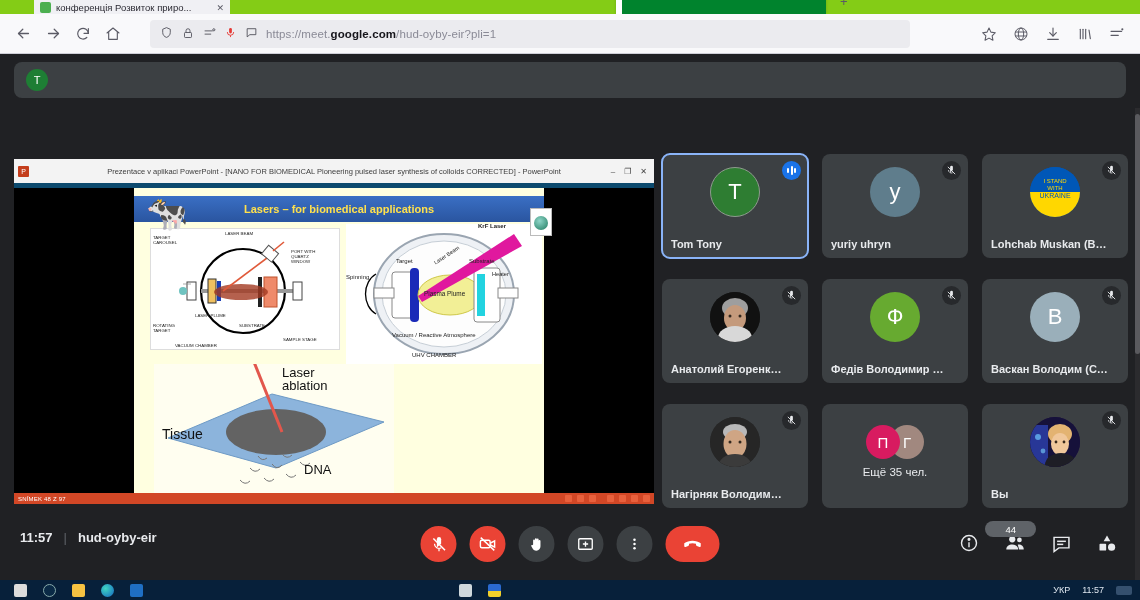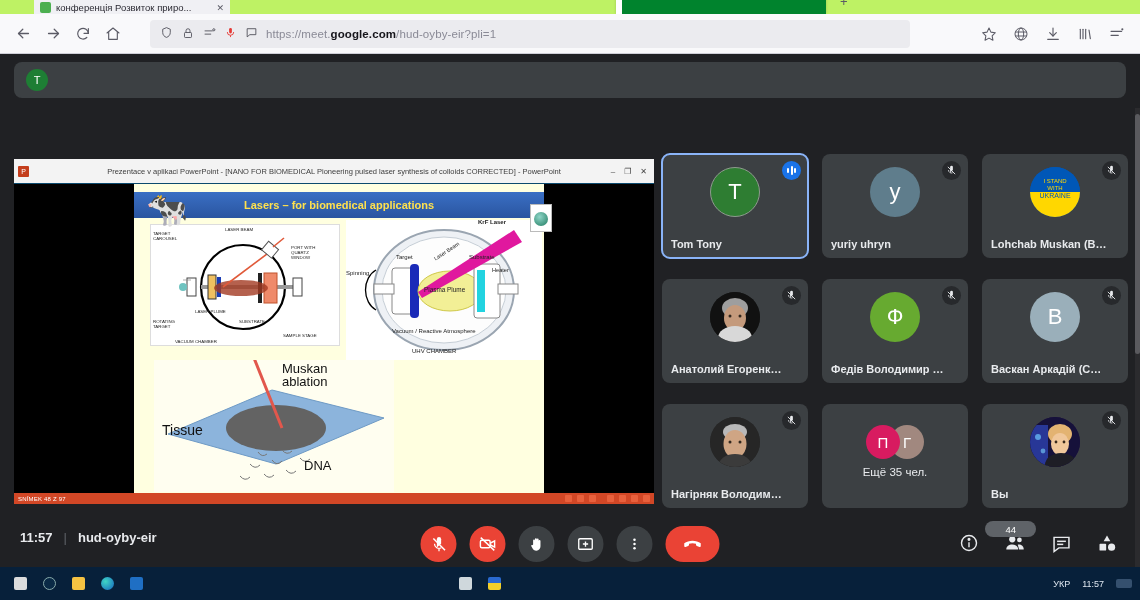--- a/index.html
+++ b/index.html
@@ -7,21 +7,21 @@
     width: 1140px; height: 600px;
     overflow: hidden;
     font-family: "Liberation Sans", sans-serif;
     background: #202124;
   }
   #app { position: relative; width: 1140px; height: 600px; }
 
   
   .tabstrip {
     position: absolute; left: 0; top: 0; width: 1140px; height: 14px;
-    background: #bef264; border-bottom: 0px solid #d7d7db;
+    background: #84cc16; border-bottom: 0px solid #d7d7db;
     overflow: hidden;
   }
   .tab {
     position: absolute; top: -10px; height: 24px;
     background: #fff; border-radius: 4px 4px 0 0;
     display: flex; align-items: flex-end; gap: 5px;
     padding: 0 6px 1px 6px;
     font-size: 10px; color: #2b2a33; white-space: nowrap; overflow: hidden;
   }
   .tab.t1 { left: 34px; width: 196px; background:#f0f0f4; }
@@ -70,21 +70,21 @@
     color: #fff; font-size: 11px; display: flex; align-items: center; justify-content: center;
   }
   .banner-text { color: #e8eaed; font-size: 12.5px; font-weight: bold; }
 
   
   .stage {
     position: absolute; left: 14px; top: 105px; width: 640px; height: 345px;
     background: #000; overflow: hidden;
   }
   .ppt-title {
-    height: 18px; background: #f3f3f3; border-bottom: 1px solid #0c4a6e;
+    height: 18px; background: #f3f3f3; border-bottom: 5px solid #0c4a6e;
     display: flex; align-items: center; padding: 12px 4px; position: relative;
   }
   .ppt-logo { width: 11px; height: 11px; background: #c43e1c; color:#fff; font-size:7px;
     display:flex; align-items:center; justify-content:center; border-radius:1px; }
   .ppt-title-text {
     position: absolute; left: 0; right: 0; text-align: center;
     font-size: 7.5px; color: #3c3c3c; font-family: "Liberation Sans", sans-serif;
   }
   .ppt-wbtns { margin-left: auto; display: flex; gap: 9px; font-size: 8px; color: #444; padding-right: 3px; z-index:2; }
   .slide-wrap { position: relative; width: 640px; height: 327px; background: #000; }
@@ -168,21 +168,21 @@
     display: flex; align-items: center; justify-content: center; }
   .cbtn.red { background: #ea4335; }
   .cbtn.hang { width: 54px; height: 36px; border-radius: 18px; background: #ea4335; }
   .rightctrls { position: absolute; right: 20px; top: 16px; display: flex; gap: 20px; align-items: center; }
   .ricon { position: relative; width: 26px; height: 26px; display:flex; align-items:center; justify-content:center; color:#e8eaed; }
   .badge { position: absolute; top: -9px; right: -8px; min-width: 18px; height: 16px;
     background: #5f6368; border-radius: 8px; color: #fff; font-size: 9.5px;
     display: flex; align-items: center; justify-content: center; padding: 0 20px; }
 
   
-  .taskbar { position: absolute; left: 0; bottom: 0; width: 1140px; height: 33px;
+  .taskbar { position: absolute; left: 0; bottom: 0; width: 1140px; height: 20px;
     background: #07203a; display: flex; align-items: center; }
   .tb-icons { display: flex; gap: 16px; padding-left: 14px; align-items:center; }
   .tb-ico { width: 13px; height: 13px; border-radius: 2px; }
   .tb-right { margin-left: auto; display: flex; align-items: center; gap: 12px; padding-right: 8px;
     color: #dfe7f0; font-size: 9px; }
   .scrollbar { position:absolute; right:0; top:54px; width:5px; height:526px; background:#2b2b2e; }
   .scrollthumb { position:absolute; right:0; top:60px; width:5px; height:240px; background:#5a5a5e; border-radius:3px; }
 </style>
 </head>
 <body>
@@ -387,21 +387,21 @@
 
           <div class="dia-bot">
             <svg width="240" height="132" viewBox="0 0 240 132">
               <polygon points="14,74 118,30 230,58 122,104" fill="#8cb4dc" stroke="#6e9ac5"></polygon>
               <ellipse cx="122" cy="68" rx="50" ry="23" fill="#636363"></ellipse>
               <line x1="128" y1="68" x2="96" y2="-12" stroke="#e2574c" stroke-width="3"></line>
               <g fill="none" stroke="#777" stroke-width="1">
                 <path d="M104 92 q4 6 9 2 M118 100 q5 7 10 1 M96 104 q5 6 10 1 M128 90 q5 6 10 1 M110 114 q5 6 10 1 M132 110 q5 6 10 1 M86 116 q5 6 10 1 M146 98 q5 6 10 1"></path>
               </g>
             </svg>
-            <div class="lbl-b" style="left:128px;top:2px;white-space:pre;line-height:1.02;font-size:13px">Muskan
+            <div class="lbl-b" style="left:128px;top:2px;white-space:pre;line-height:1.02;font-size:13px">Laser
 ablation</div>
             <div class="lbl-b" style="left:8px;top:62px;font-size:14px">Tissue</div>
             <div class="lbl-b" style="left:150px;top:98px;font-size:13px">DNA</div>
           </div>
         </div>
 
         <div style="position:absolute;left:516px;top:20px;width:22px;height:28px;background:#fff;border:1px solid #bbb">
           <div style="width:14px;height:14px;border-radius:50%;background:radial-gradient(circle at 40% 35%,#8fd6c8,#1f7a5f);margin:7px auto 0"></div>
         </div>
       </div>
@@ -499,21 +499,21 @@
 
       <div class="tile" style="left:320px;top:125px">
         <div class="mic">
           <svg width="11" height="11" viewBox="0 0 24 24" fill="#e8eaed">
               <path d="M9 4.5a3 3 0 0 1 6 0V11l-6 5.5z"></path>
               <path d="M4 4l16 16" stroke="#e8eaed" stroke-width="2" fill="none"></path>
               <path d="M5.5 11a6.5 6.5 0 0 0 9 6" stroke="#e8eaed" stroke-width="1.8" fill="none"></path>
             </svg>
         </div>
         <div class="av" style="background:#9aafba">В</div>
-        <div class="name">Васкан Аркадій (С…</div>
+        <div class="name">Васкан Володим (С…</div>
       </div>
 
       <div class="tile" style="left:0;top:250px">
         <div class="mic">
           <svg width="11" height="11" viewBox="0 0 24 24" fill="#e8eaed">
               <path d="M9 4.5a3 3 0 0 1 6 0V11l-6 5.5z"></path>
               <path d="M4 4l16 16" stroke="#e8eaed" stroke-width="2" fill="none"></path>
               <path d="M5.5 11a6.5 6.5 0 0 0 9 6" stroke="#e8eaed" stroke-width="1.8" fill="none"></path>
             </svg>
         </div>

